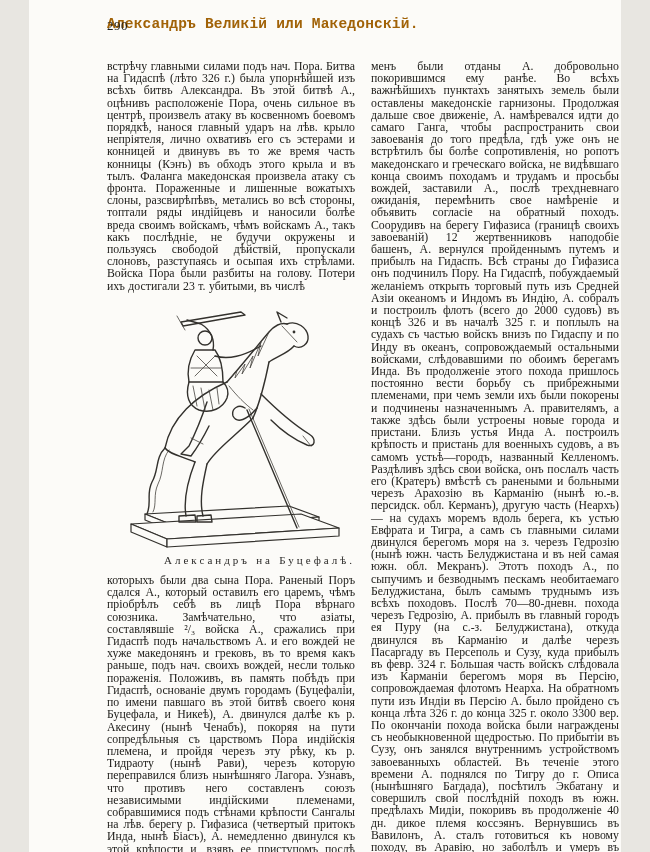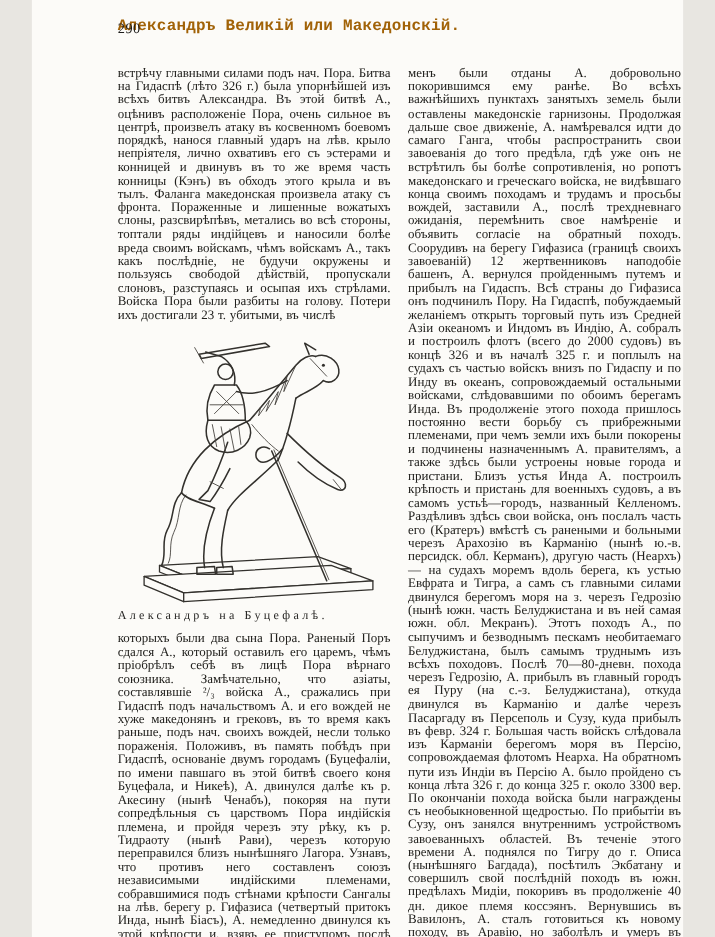--- a/index.html
+++ b/index.html
@@ -36,21 +36,21 @@
     width:248px;
     text-align:justify;
     font-size:11.8px; line-height:12.2px;
     word-spacing:0.5px;
     color:#21201d;
   }
   .figure-block { margin:6px 0 8px 0; width:248px; }
   .figure-art { display:block; margin:0 auto; }
   .figure-caption {
     margin-top:4px;
-    text-align:left;
+    text-align:right;
     font-size:11px; letter-spacing:3px;
     color:#2a2927;
     white-space:nowrap;
   }
   svg .ln { fill:none; stroke:#33312d; stroke-width:1.4; stroke-linecap:round; stroke-linejoin:round; }
   svg .thin { fill:none; stroke:#45423d; stroke-width:0.8; stroke-linecap:round; }
   svg .slab { fill:#fcfbf8; stroke:#33312d; stroke-width:1.2; stroke-linejoin:round; }
 </style>
 </head>
 <body>

